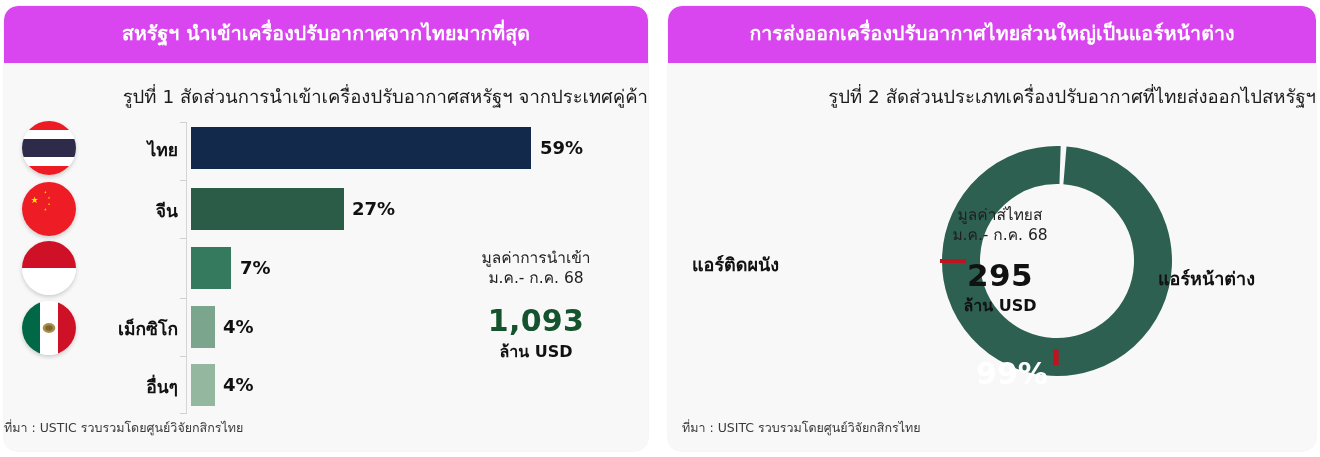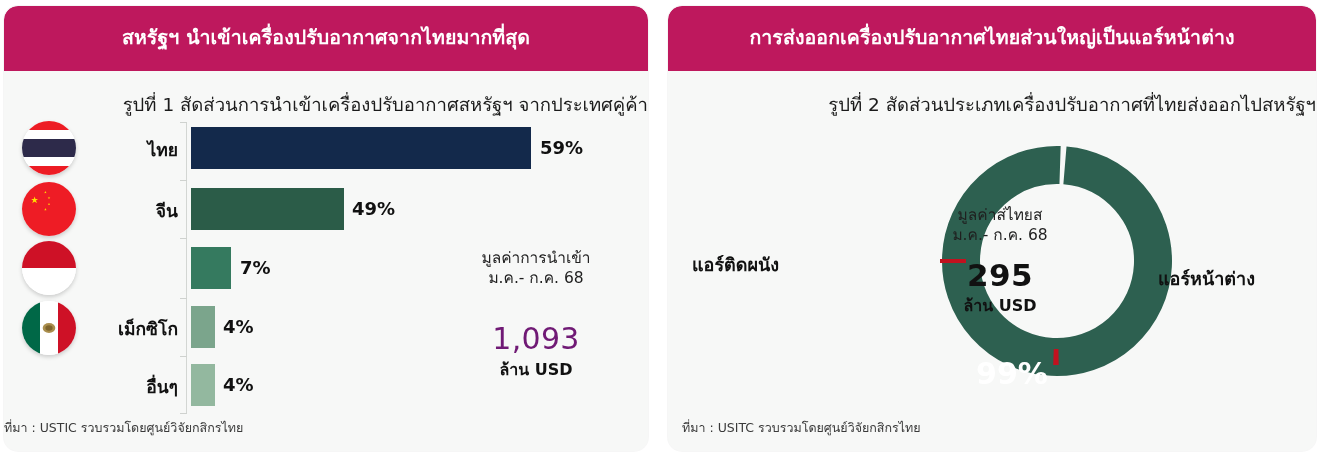--- a/index.html
+++ b/index.html
@@ -17,22 +17,22 @@
     height: 445px;
     background: #f7f8f7;
     border-radius: 14px;
     overflow: hidden;
     box-shadow: 0 0 0 1px rgba(0,0,0,0.035);
   }
   .panel-left  { left: 4px;   width: 644px; }
   .panel-right { left: 668px; width: 648px; }
 
   .panel-header {
-    height: 65px;
-    background: #be185d;
+    height: 57px;
+    background: #d946ef;
     border-radius: 14px 14px 0 0;
     display: flex;
     align-items: center;
     justify-content: center;
     padding: 0 14px;
   }
   .panel-header-text {
     color: #ffffff;
     font-size: 19.5px;
     font-weight: bold;
@@ -126,24 +126,24 @@
     width: 200px;
     text-align: center;
   }
   .value-caption {
     font-size: 15.5px;
     color: #1f1f1f;
     line-height: 1.28;
     white-space: nowrap;
   }
   .value-big {
-    margin-top: 32px;
+    margin-top: 14px;
     font-size: 30px;
-    font-weight: normal;
-    color: #701a75;
+    font-weight: bold;
+    color: #14532d;
     letter-spacing: 0.3px;
   }
   .value-unit {
     margin-top: 1px;
     font-size: 16px;
     font-weight: bold;
     color: #111111;
   }
 
   
@@ -245,21 +245,21 @@
               <polygon points="14,16 16.6,23.6 10.2,18.9 17.8,18.9 11.4,23.6"></polygon>
               <polygon points="26,10 27,12.6 24.4,11.6 27.6,11.6 25,12.6"></polygon>
               <polygon points="30,16 31,18.6 28.4,17.6 31.6,17.6 29,18.6"></polygon>
               <polygon points="30,23 31,25.6 28.4,24.6 31.6,24.6 29,25.6"></polygon>
               <polygon points="26,29 27,31.6 24.4,30.6 27.6,30.6 25,31.6"></polygon>
             </g>
             </svg>
         </div>
         <div class="cat-label" style="top:19px">จีน</div>
         <div class="bar" style="top:10px;width:153px;background:#2b5c48"></div>
-        <div class="bar-value" style="left:348px;top:20px">49%</div>
+        <div class="bar-value" style="left:348px;top:20px">27%</div>
       </div>
 
       <div class="bar-row" style="top:120px;height:60px">
         <div class="flag" style="top:3px">
           <svg viewBox="0 0 60 60">
               <rect width="60" height="30" fill="#CE1126"></rect>
             <rect y="30" width="60" height="30" fill="#ffffff"></rect>
             </svg>
         </div>
         <div class="bar" style="top:9px;width:40px;background:#357a5f"></div>

